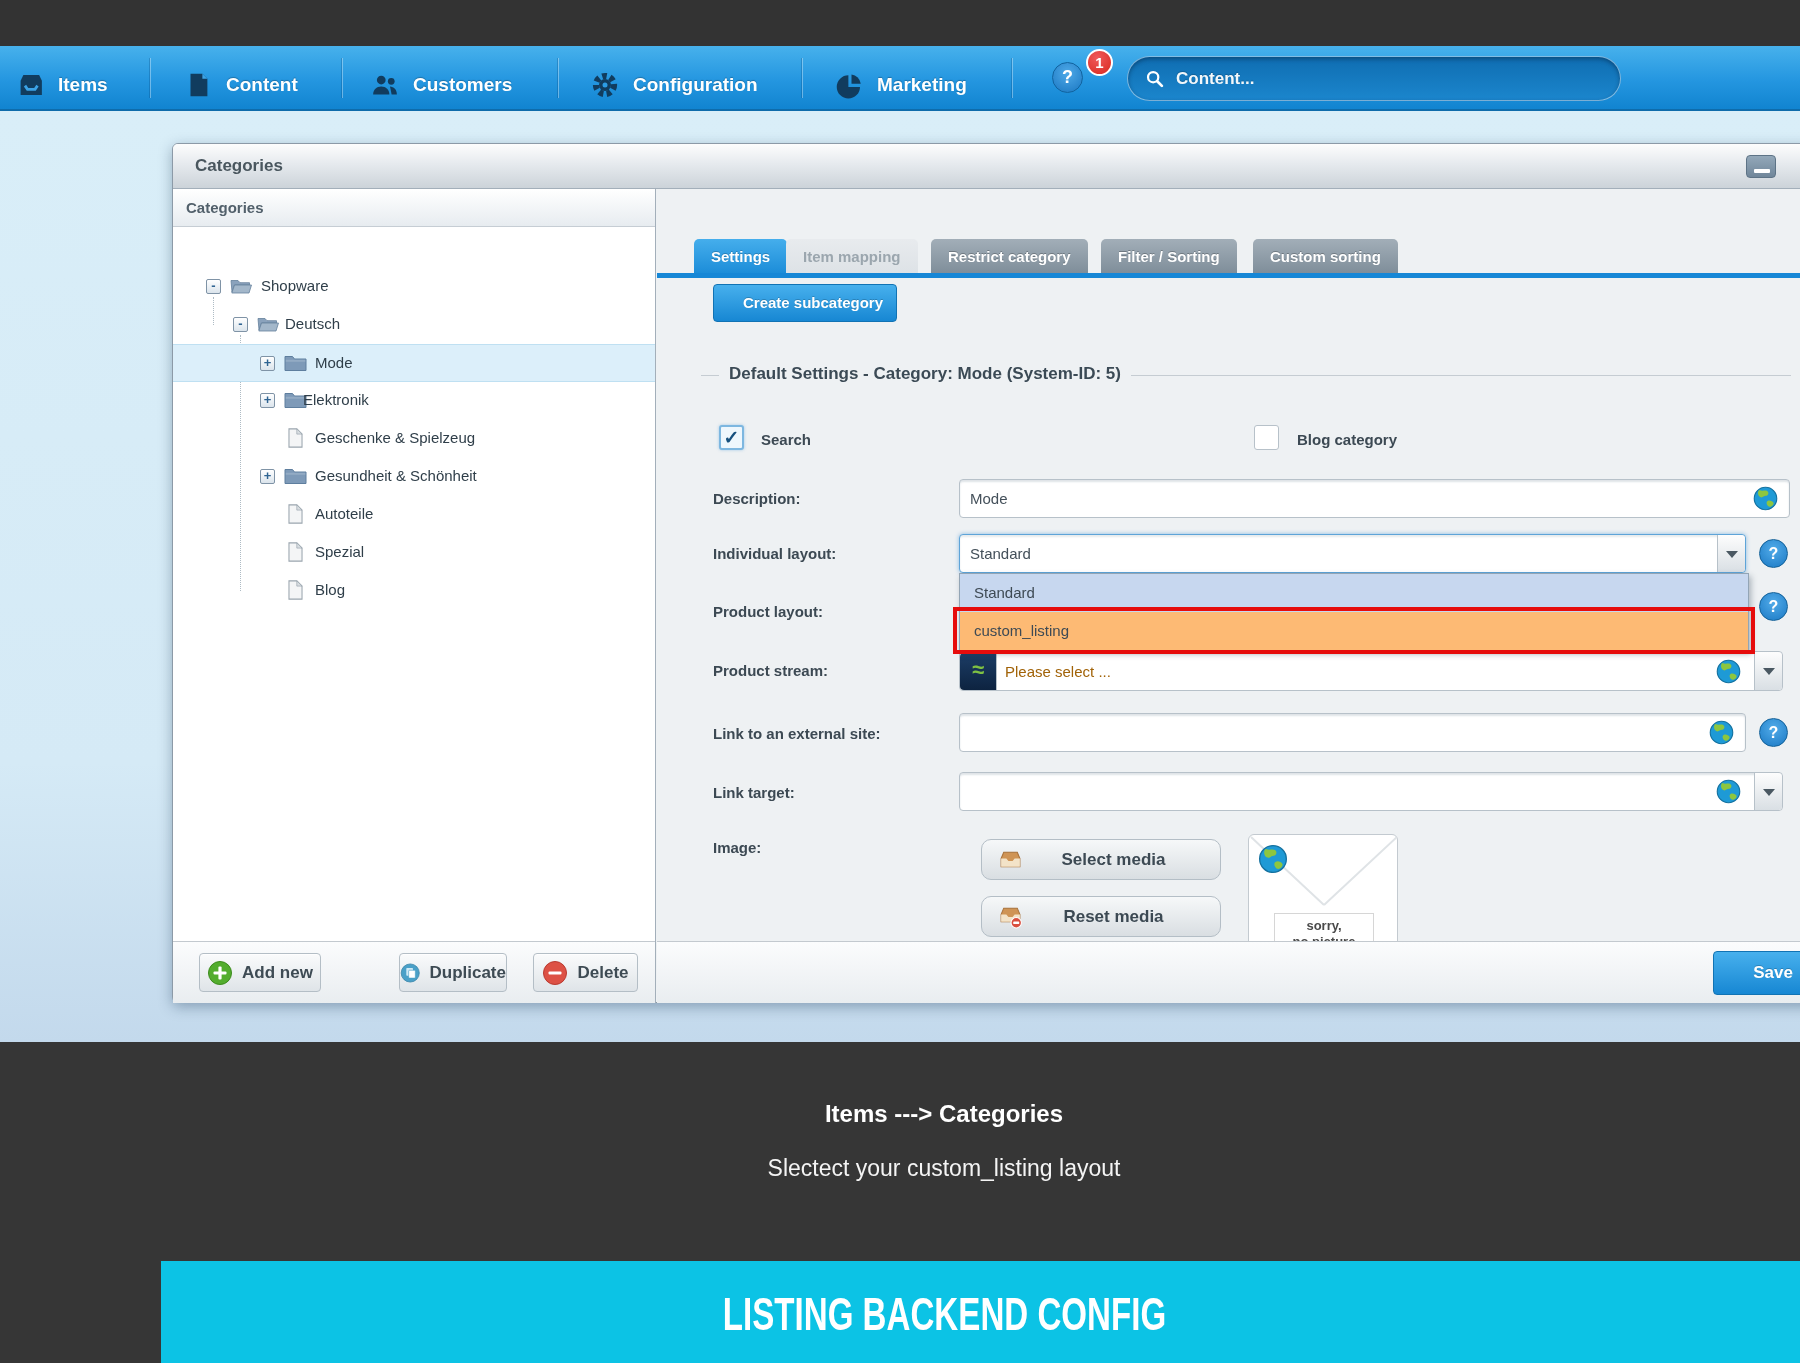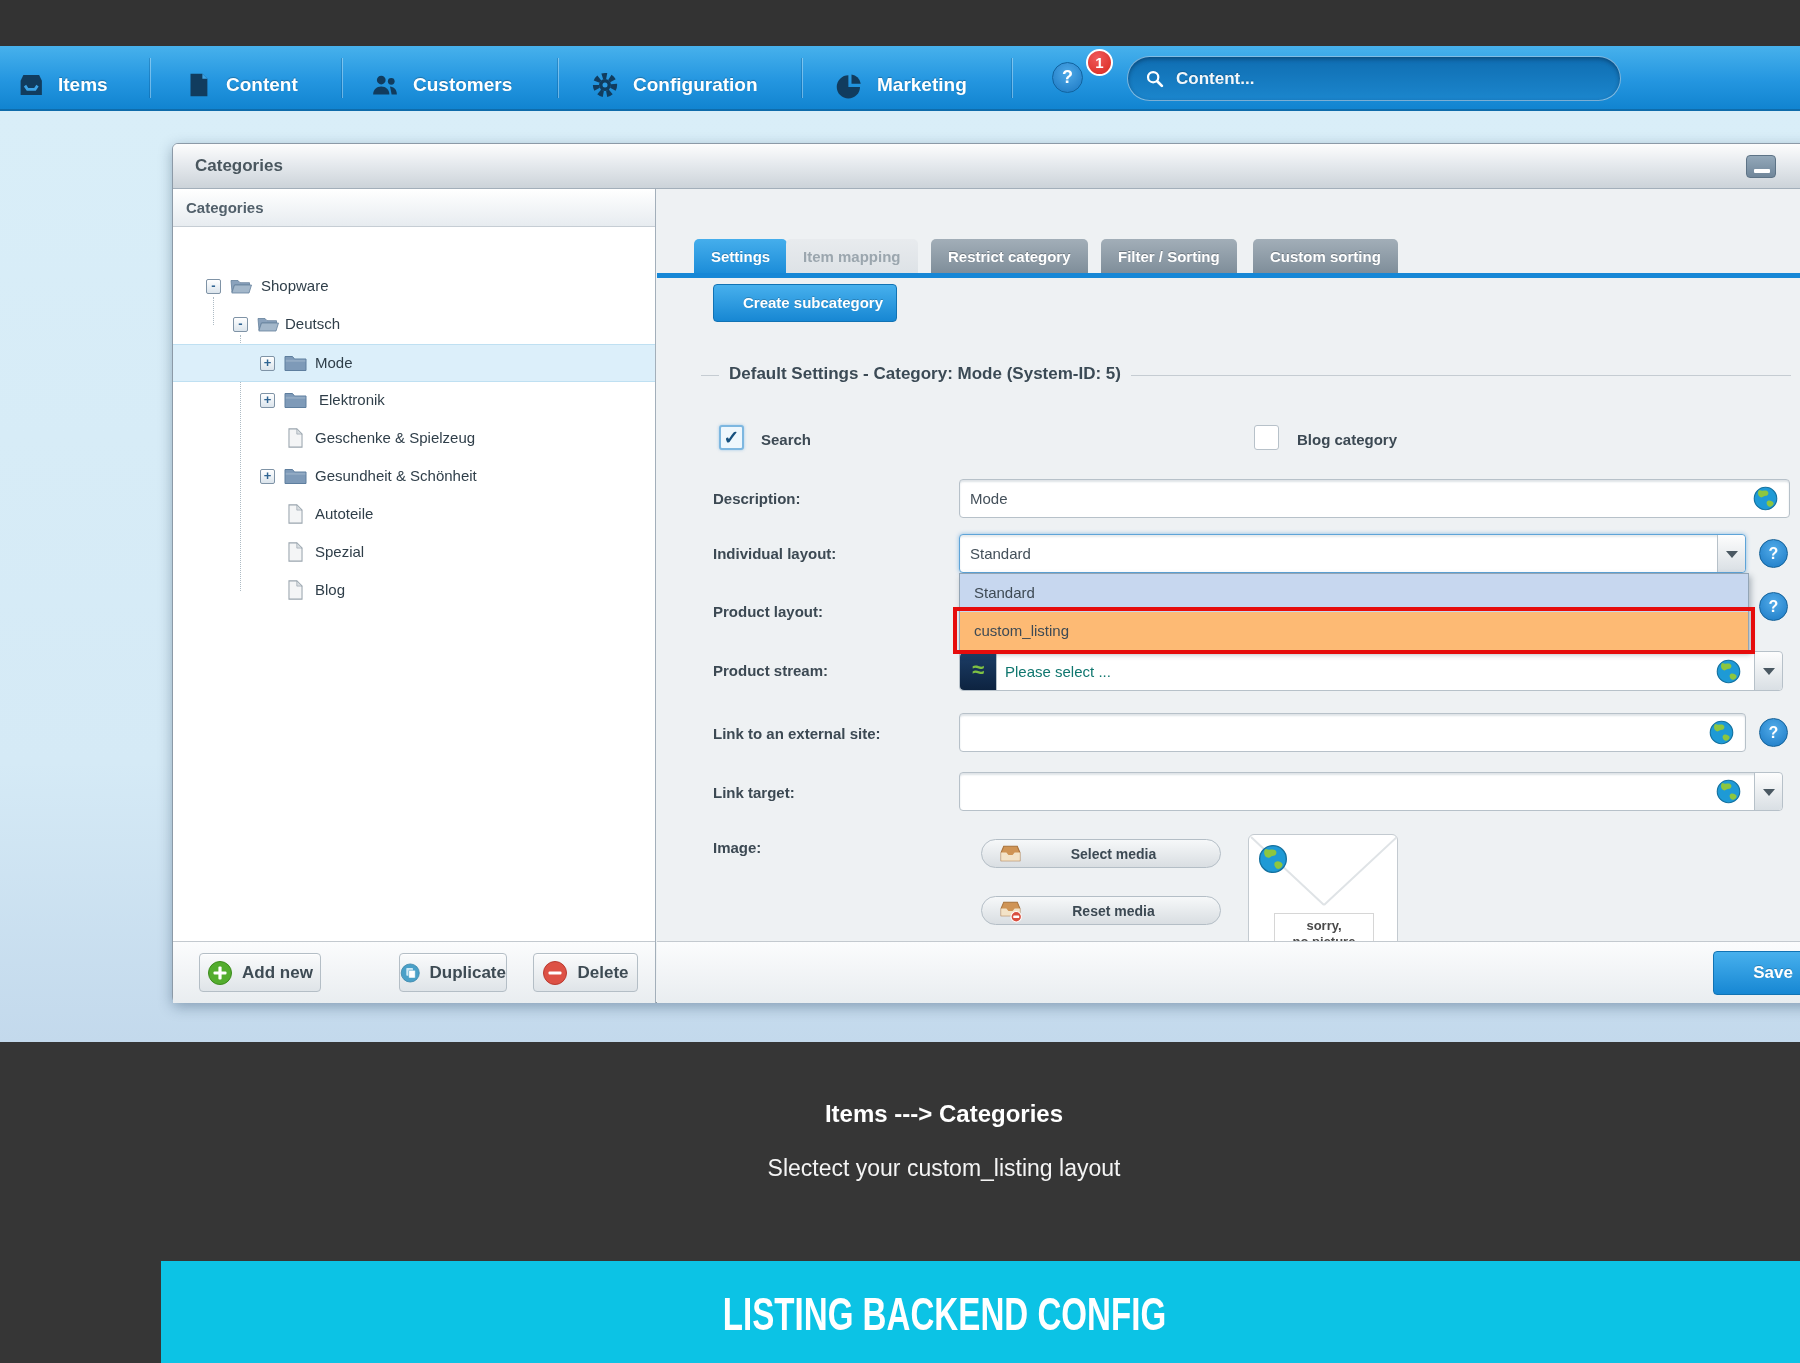--- a/index.html
+++ b/index.html
@@ -90,21 +90,21 @@
   .checkbox { position:absolute; width:25px; height:25px; border-radius:3px; background:#fff; border:1px solid #b7c1c9; cursor:pointer; }
   .checkbox.checked { border:2px solid #7db7e0; background:#eef7fd; box-shadow:0 0 3px rgba(80,160,220,0.5); }
   .checkbox .chk { display:none; color:#15507e; font-size:19px; font-weight:bold; line-height:21px; text-align:center; }
   .checkbox.checked .chk { display:block; }
   .cb-label { position:absolute; font-size:15px; font-weight:bold; color:#3c4953; }
 
   .f-label { position:absolute; left:56px; font-size:15px; font-weight:bold; color:#3c4953; }
   .f-input { position:absolute; background:#fff; border:1px solid #b7c1c9; border-radius:4px; height:39px;
              box-shadow:inset 0 2px 2px rgba(160,175,185,0.35); display:flex; align-items:center; padding:0 10px; }
   .f-input .val { font-size:15px; color:#44505a; flex:1; }
-  .f-input .ph  { font-size:15px; color:#0f766e; flex:1; }
+  .f-input .ph  { font-size:15px; color:#a16207; flex:1; }
   .f-input.focused { border:1px solid #5ea4d8; box-shadow:0 0 4px rgba(70,150,215,0.6), inset 0 2px 2px rgba(160,175,185,0.25); }
   .globe { width:27px; height:27px; flex:0 0 auto; }
   .trigger { position:absolute; right:0; top:0; width:28px; height:37px; border-left:1px solid #b7c1c9;
              background:linear-gradient(180deg,#fdfdfd,#d9dfe4); border-radius:0 4px 4px 0; cursor:pointer; }
   .trigger::after { content:""; position:absolute; left:8px; top:16px; border-left:6px solid transparent;
                     border-right:6px solid transparent; border-top:7px solid #4a5862; }
   .help-ic { position:absolute; width:29px; height:29px; border-radius:50%;
              background:radial-gradient(circle at 50% 35%,#51abe9,#1b79c4); border:1px solid #126199;
              color:#fff; font-size:16px; font-weight:bold; text-align:center; line-height:27px; cursor:pointer; }
 
@@ -112,23 +112,23 @@
               border:1px solid #93a5b5; box-shadow:2px 3px 6px rgba(40,60,80,0.35); z-index:5; }
   .dd-opt { height:38px; font-size:15px; color:#3e4a54; line-height:38px; padding-left:14px; cursor:pointer; }
   .dd-opt.sel { background:#c7d7ef; }
   .dd-opt.hover { background:#fdba74; }
   .red-rect { position:absolute; left:296px; top:418px; width:802px; height:47px; border:4px solid #e60c0c; z-index:6; }
 
   .stream-ic { width:37px; height:37px; flex:0 0 auto; margin-left:-10px; margin-right:8px; border-radius:4px 0 0 4px;
                background:linear-gradient(180deg,#1c3d66,#0d2340); border-right:1px solid #b7c1c9;
                color:#7ec043; font-size:22px; font-weight:bold; text-align:center; line-height:34px; }
 
-  .media-btn { position:absolute; width:240px; height:29px; border:1px solid #b4bec6; border-radius:16px;
+  .media-btn { position:absolute; width:240px; height:41px; border:1px solid #b4bec6; border-radius:10px;
                background:linear-gradient(180deg,#f6f8f9,#d9dee2); display:flex; align-items:center; gap:14px;
-               padding-left:16px; font-size:14px; font-weight:bold; color:#3c4953; cursor:pointer; }
+               padding-left:16px; font-size:17px; font-weight:bold; color:#3c4953; cursor:pointer; }
   .media-btn svg { width:25px; height:25px; }
   .media-btn span { flex:1; text-align:center; margin-right:30px; }
 
   .preview { position:absolute; left:591px; top:645px; width:150px; height:130px; background:#fff;
              border:1px solid #c3cad0; border-radius:6px; overflow:hidden; }
   .preview .pv-globe { position:absolute; left:8px; top:8px; width:32px; height:32px; }
   .nopic { position:absolute; left:25px; bottom:8px; width:100px; background:#fff; border:1px solid #d6d6d6;
            text-align:center; font-size:13px; font-weight:bold; color:#4a4a4a; padding:4px 0; line-height:16px; }
 
   .content-footer { position:absolute; left:0; bottom:0; width:100%; height:62px;
@@ -247,21 +247,21 @@
               <path d="M1.8 6.8h19.5v2H1.8z" fill="#93abc4"></path>
             </svg>
             <span class="tr-lb" style="left:142px">Mode</span>
           </div>
           <div class="tree-row" style="top: 155px;">
             <div class="tr-exp" style="left:87px">+</div>
             <svg class="tr-ic" style="left:111px" viewBox="0 0 23 20">
               <path d="M1 3.5h7.5l2 2.5H22v11.5H1z" fill="#7e9ab8" stroke="#5e7e9e" stroke-width="1"></path>
               <path d="M1.8 6.8h19.5v2H1.8z" fill="#93abc4"></path>
             </svg>
-            <span class="tr-lb" style="left:146px">Elektronik</span>
+            <span class="tr-lb" style="left:130px">Elektronik</span>
           </div>
           <div class="tree-row" style="top: 193px;">
             <svg class="tr-ic" style="left:111px" viewBox="0 0 23 23">
               <path d="M4 1h9l6 6v15H4z" fill="#f4f5f6" stroke="#9aa5ae" stroke-width="1.2"></path>
               <path d="M13 1l6 6h-6z" fill="#d9dee2" stroke="#9aa5ae" stroke-width="0.8"></path>
             </svg>
             <span class="tr-lb" style="left:142px">Geschenke &amp; Spielzeug</span>
           </div>
           <div class="tree-row" style="top: 231px;">
             <div class="tr-exp" style="left:87px">+</div>

